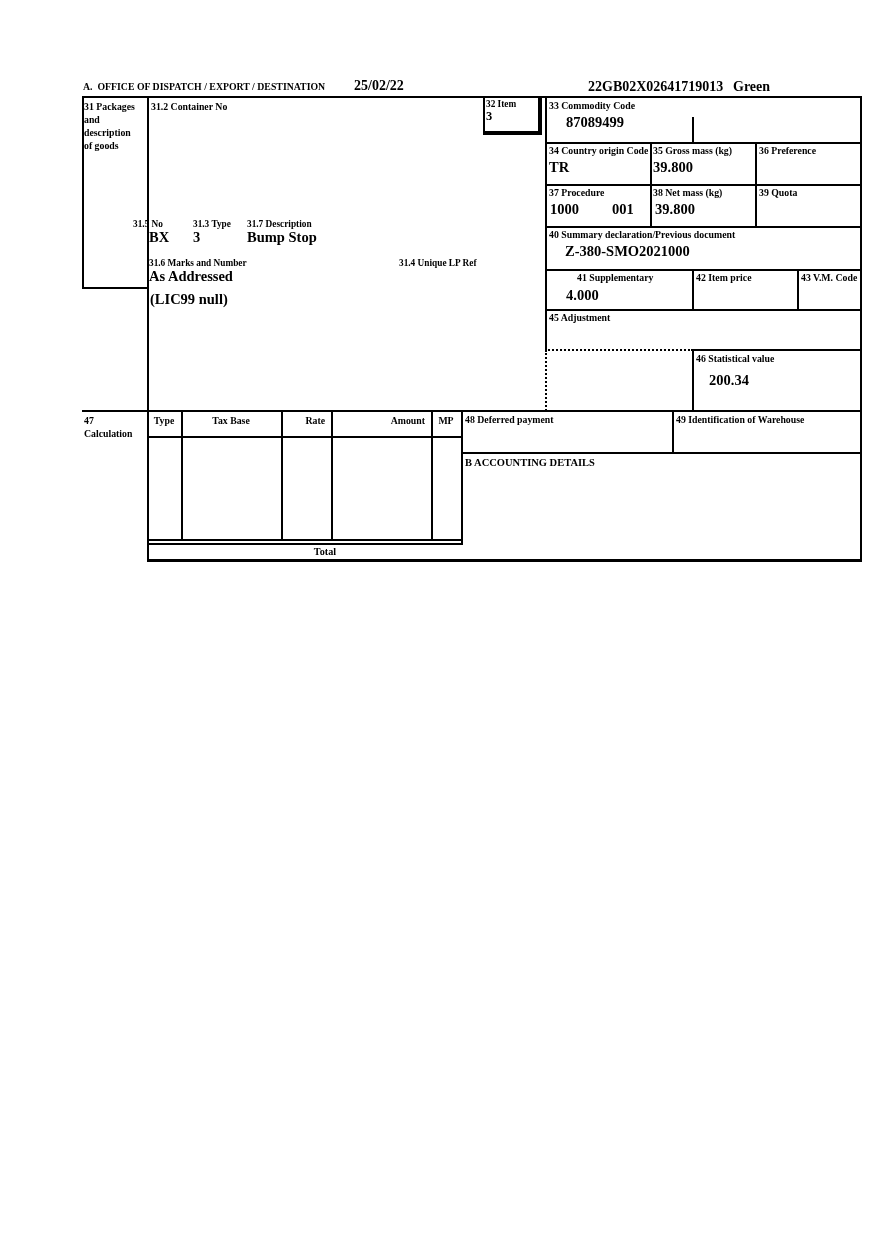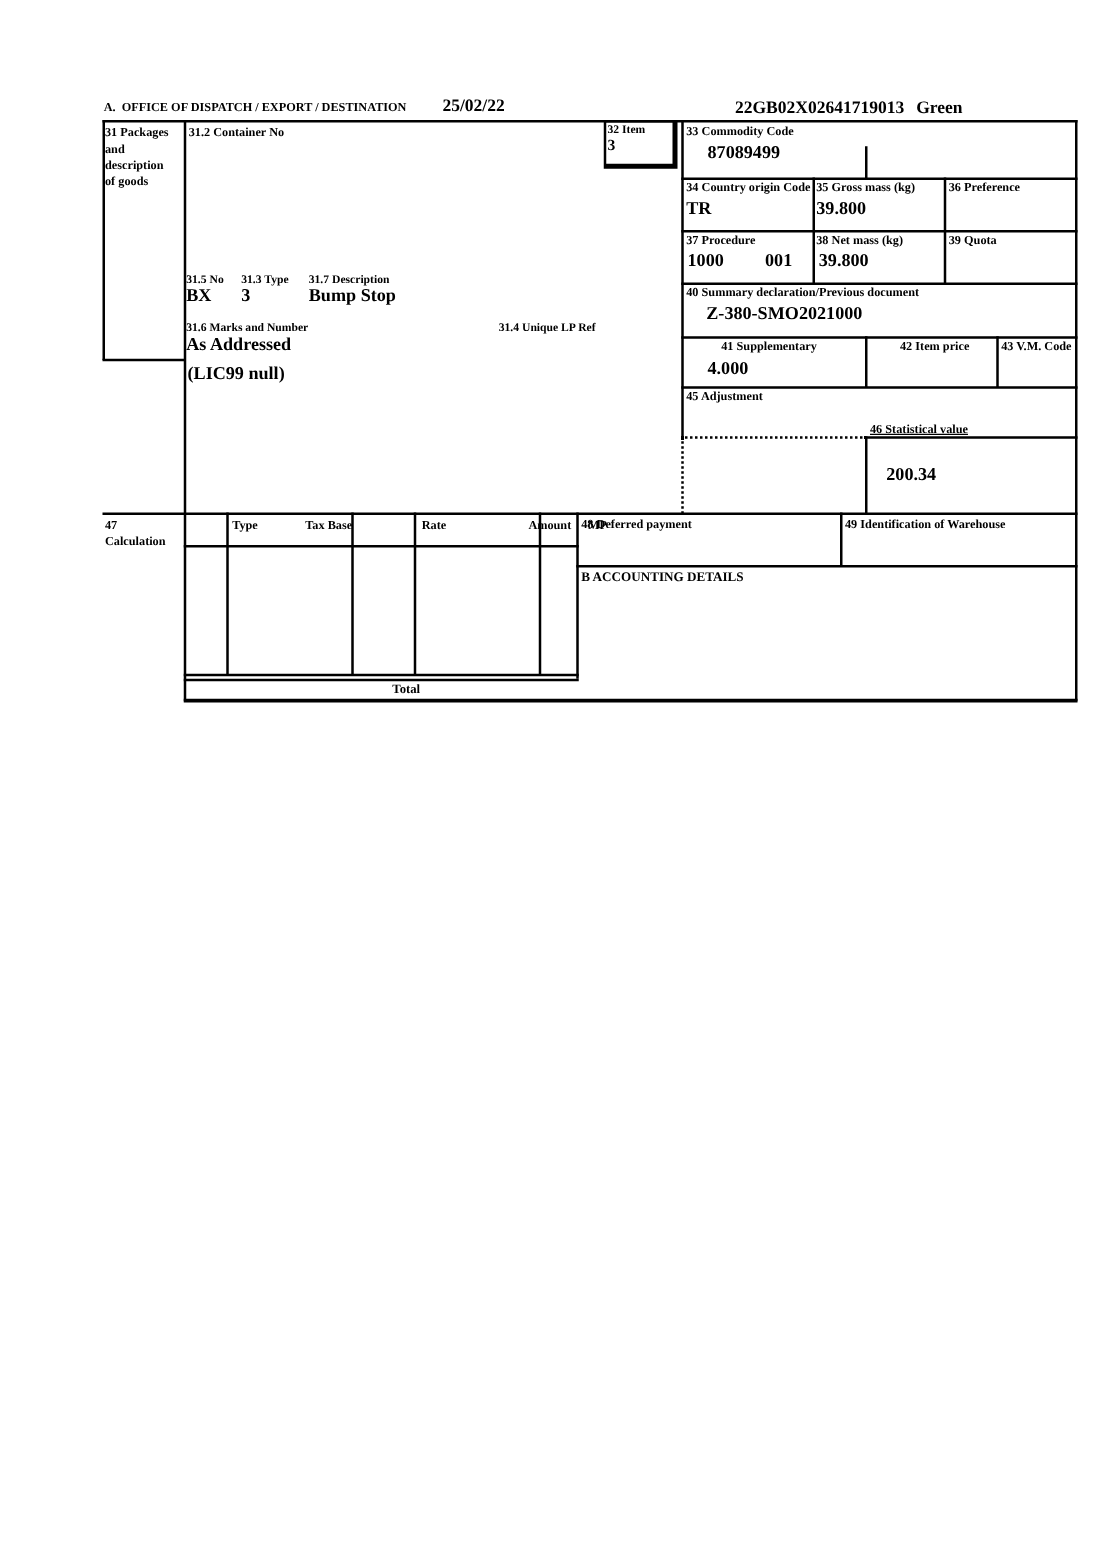--- a/index.html
+++ b/index.html
@@ -16,21 +16,21 @@
   .dhl{position:absolute;border-top:2px dotted #000;height:0;}
   .dvl{position:absolute;border-left:2px dotted #000;width:0;}
   
   .lbl{position:absolute;font-size:9.8px;line-height:1.25;letter-spacing:0;}
   .lbl-sm{position:absolute;font-size:9.3px;line-height:1.2;}
   .val{position:absolute;font-size:14.5px;line-height:1.1;}
   .hdr{position:absolute;font-size:14px;line-height:1.1;}
   .pre{white-space:pre-line;}
   .prekeep{white-space:pre;}
   .multi{line-height:13px;}
-  .th{position:absolute;top:415px;font-size:9.8px;padding-left:32px;}
+  .th{position:absolute;top:415px;font-size:9.8px;}
   .center{text-align:center;}
   .right{text-align:right;}
 </style>
 </head>
 <body>
 
 <div class="page">
 
   <div class="lbl prekeep" style="left:83px;top:81px;">A.  OFFICE OF DISPATCH / EXPORT / DESTINATION</div>
   <div class="hdr" style="left:354px;top:78px;">25/02/22</div>
@@ -79,21 +79,21 @@
 description
 of goods</div>
   <div class="lbl pre multi" style="left:84px;top:414px;width:62px;">47
 Calculation</div>
 
   <div class="lbl" style="left:151px;top:101px;">31.2 Container No</div>
 
   <div class="lbl-sm" style="left:486px;top:99px;">32 Item</div>
   <div class="abs" style="left:486px;top:109px;font-size:12.5px;">3</div>
 
-  <div class="lbl-sm" style="left:149px;top:219px;">31.5 No</div>
+  <div class="lbl-sm" style="left:133px;top:219px;">31.5 No</div>
   <div class="lbl-sm" style="left:193px;top:219px;">31.3 Type</div>
   <div class="lbl-sm" style="left:247px;top:219px;">31.7 Description</div>
   <div class="val" style="left:149px;top:230px;">BX</div>
   <div class="val" style="left:193px;top:230px;">3</div>
   <div class="val" style="left:247px;top:230px;">Bump Stop</div>
 
   <div class="lbl-sm" style="left:149px;top:258px;">31.6 Marks and Number</div>
   <div class="lbl-sm" style="left:399px;top:258px;">31.4 Unique LP Ref</div>
   <div class="val" style="left:149px;top:269px;">As Addressed</div>
 
@@ -113,26 +113,26 @@
   <div class="val" style="left:612px;top:202px;">001</div>
   <div class="lbl" style="left:653px;top:187px;">38 Net mass (kg)</div>
   <div class="val" style="left:655px;top:202px;">39.800</div>
   <div class="lbl" style="left:759px;top:187px;">39 Quota</div>
 
   <div class="lbl" style="left:549px;top:229px;">40 Summary declaration/Previous document</div>
   <div class="val" style="left:565px;top:244px;">Z-380-SMO2021000</div>
 
   <div class="lbl" style="left:549px;top:272px;margin-left:28px;">41 Supplementary</div>
   <div class="val" style="left:566px;top:288px;text-align:right;">4.000</div>
-  <div class="lbl" style="left:720px;top:272px;">42 Item price</div>
+  <div class="lbl" style="left:696px;top:272px;">42 Item price</div>
   <div class="lbl" style="left:801px;top:272px;">43 V.M. Code</div>
 
   <div class="lbl" style="left:549px;top:312px;">45 Adjustment</div>
 
-  <div class="lbl" style="left:696px;top:338px;text-decoration:underline;">46 Statistical value</div>
+  <div class="lbl" style="left:696px;top:353px;">46 Statistical value</div>
   <div class="val" style="left:709px;top:373px;">200.34</div>
 
   <div class="th center" style="left:147px;width:34px;">Type</div>
   <div class="th center" style="left:181px;width:100px;">Tax Base</div>
   <div class="th right" style="left:281px;width:44px;">Rate</div>
   <div class="th right" style="left:331px;width:94px;">Amount</div>
   <div class="th center" style="left:431px;width:30px;">MP</div>
 
   <div class="abs center" style="left:147px;top:546px;width:356px;font-size:10.2px;">Total</div>
 

